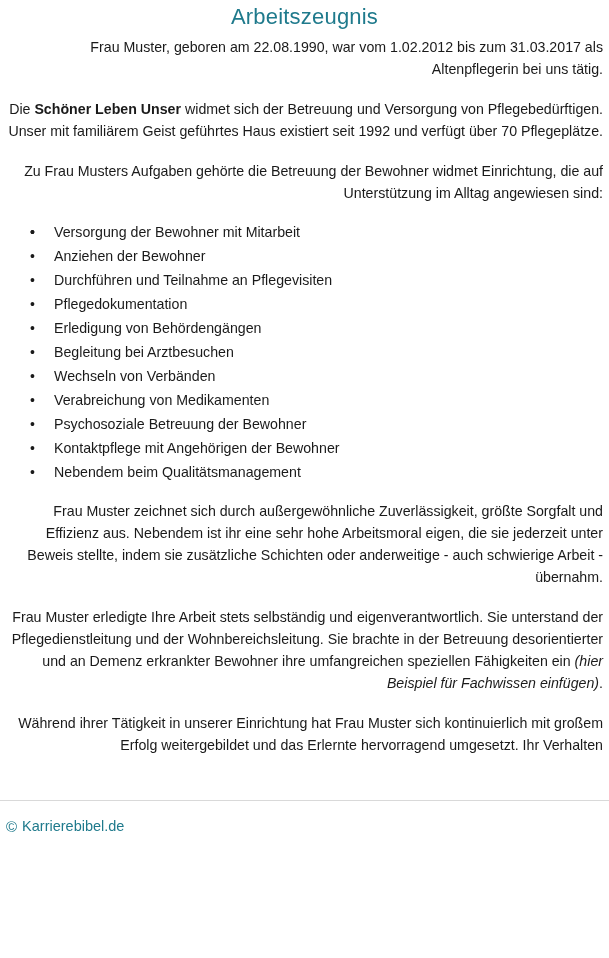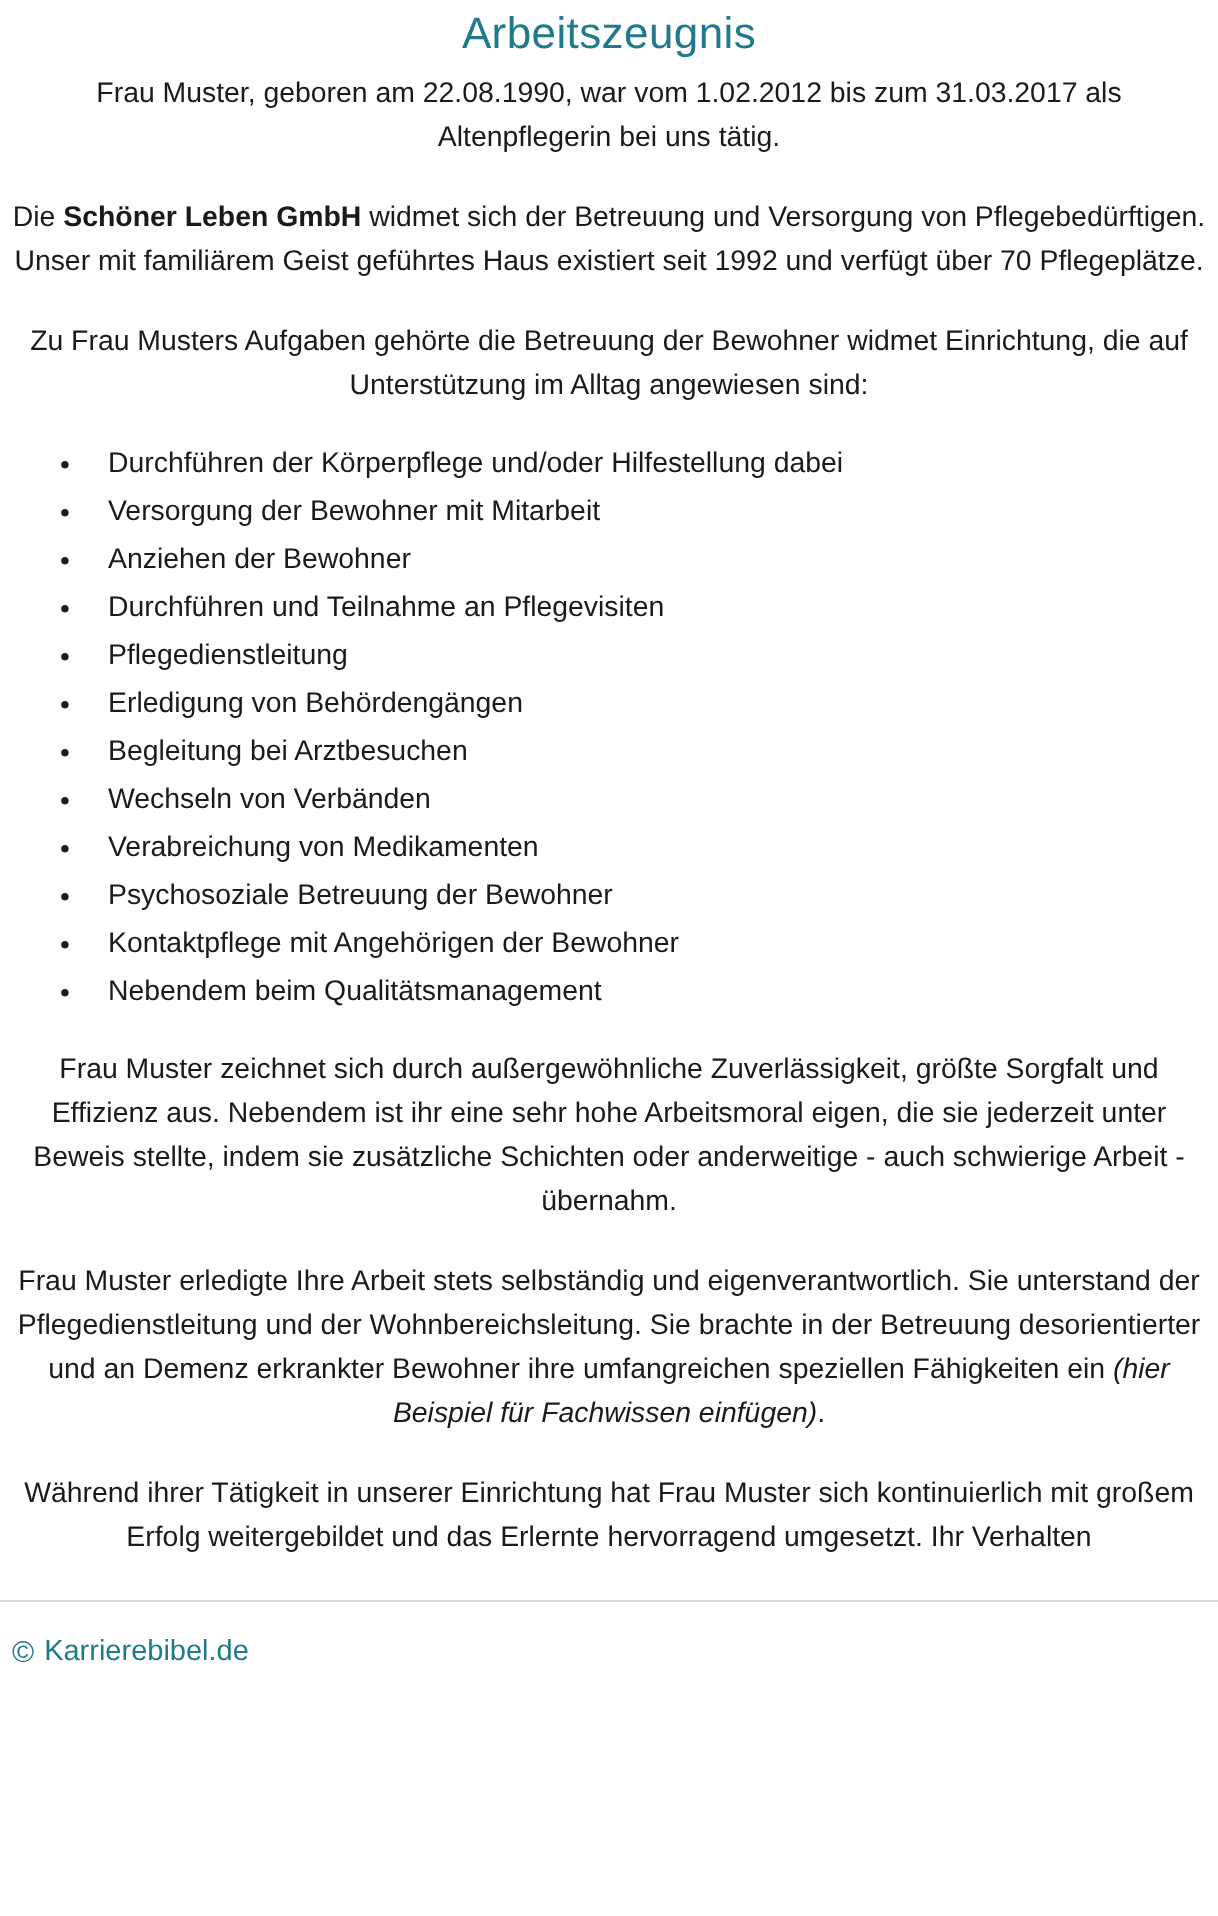--- a/index.html
+++ b/index.html
@@ -29,21 +29,21 @@
     font-weight: normal;
     margin: 0;
     padding-top: 4px;
     padding-bottom: 6px;
     letter-spacing: 0.2px;
   }
   .para {
     font-size: 14.2px;
     line-height: 22px;
     margin: 0 0 18px 0;
-    text-align: center;
+    text-align: right;
   }
   .para b {
     font-weight: bold;
   }
   .para i {
     font-style: italic;
   }
   ul.tasks {
     list-style: none;
     margin: 0 0 16px 0;
@@ -92,30 +92,30 @@
 </style>
 </head>
 <body>
 
 <div class="page">
 
   <h1 class="doc-title">Arbeitszeugnis</h1>
 
   <p class="para">Frau Muster, geboren am 22.08.1990, war vom 1.02.2012 bis zum 31.03.2017 als Altenpflegerin bei uns tätig.</p>
 
-  <p class="para"><span>Die </span><b>Schöner Leben GmbH</b><span> widmet sich der Betreuung und Versorgung von Pflegebedürftigen. Unser mit familiärem Geist geführtes Haus existiert seit 1992 und verfügt über 70 Pflegeplätze.</span></p>
+  <p class="para"><span>Die </span><b>Schöner Leben Unser</b><span> widmet sich der Betreuung und Versorgung von Pflegebedürftigen. Unser mit familiärem Geist geführtes Haus existiert seit 1992 und verfügt über 70 Pflegeplätze.</span></p>
 
   <p class="para">Zu Frau Musters Aufgaben gehörte die Betreuung der Bewohner widmet Einrichtung, die auf Unterstützung im Alltag angewiesen sind:</p>
 
   <ul class="tasks">
-    <li><span class="bullet">•</span><span>Durchführen der Körperpflege und/oder Hilfestellung dabei</span></li>
+    <li><span class="bullet">•</span></li>
     <li><span class="bullet">•</span><span>Versorgung der Bewohner mit Mitarbeit</span></li>
     <li><span class="bullet">•</span><span>Anziehen der Bewohner</span></li>
     <li><span class="bullet">•</span><span>Durchführen und Teilnahme an Pflegevisiten</span></li>
-    <li><span class="bullet">•</span><span>Pflegedienstleitung</span></li>
+    <li><span class="bullet">•</span><span>Pflegedokumentation</span></li>
     <li><span class="bullet">•</span><span>Erledigung von Behördengängen</span></li>
     <li><span class="bullet">•</span><span>Begleitung bei Arztbesuchen</span></li>
     <li><span class="bullet">•</span><span>Wechseln von Verbänden</span></li>
     <li><span class="bullet">•</span><span>Verabreichung von Medikamenten</span></li>
     <li><span class="bullet">•</span><span>Psychosoziale Betreuung der Bewohner</span></li>
     <li><span class="bullet">•</span><span>Kontaktpflege mit Angehörigen der Bewohner</span></li>
     <li><span class="bullet">•</span><span>Nebendem beim Qualitätsmanagement</span></li>
   </ul>
 
   <p class="para">Frau Muster zeichnet sich durch außergewöhnliche Zuverlässigkeit, größte Sorgfalt und Effizienz aus. Nebendem ist ihr eine sehr hohe Arbeitsmoral eigen, die sie jederzeit unter Beweis stellte, indem sie zusätzliche Schichten oder anderweitige - auch schwierige Arbeit - übernahm.</p>

